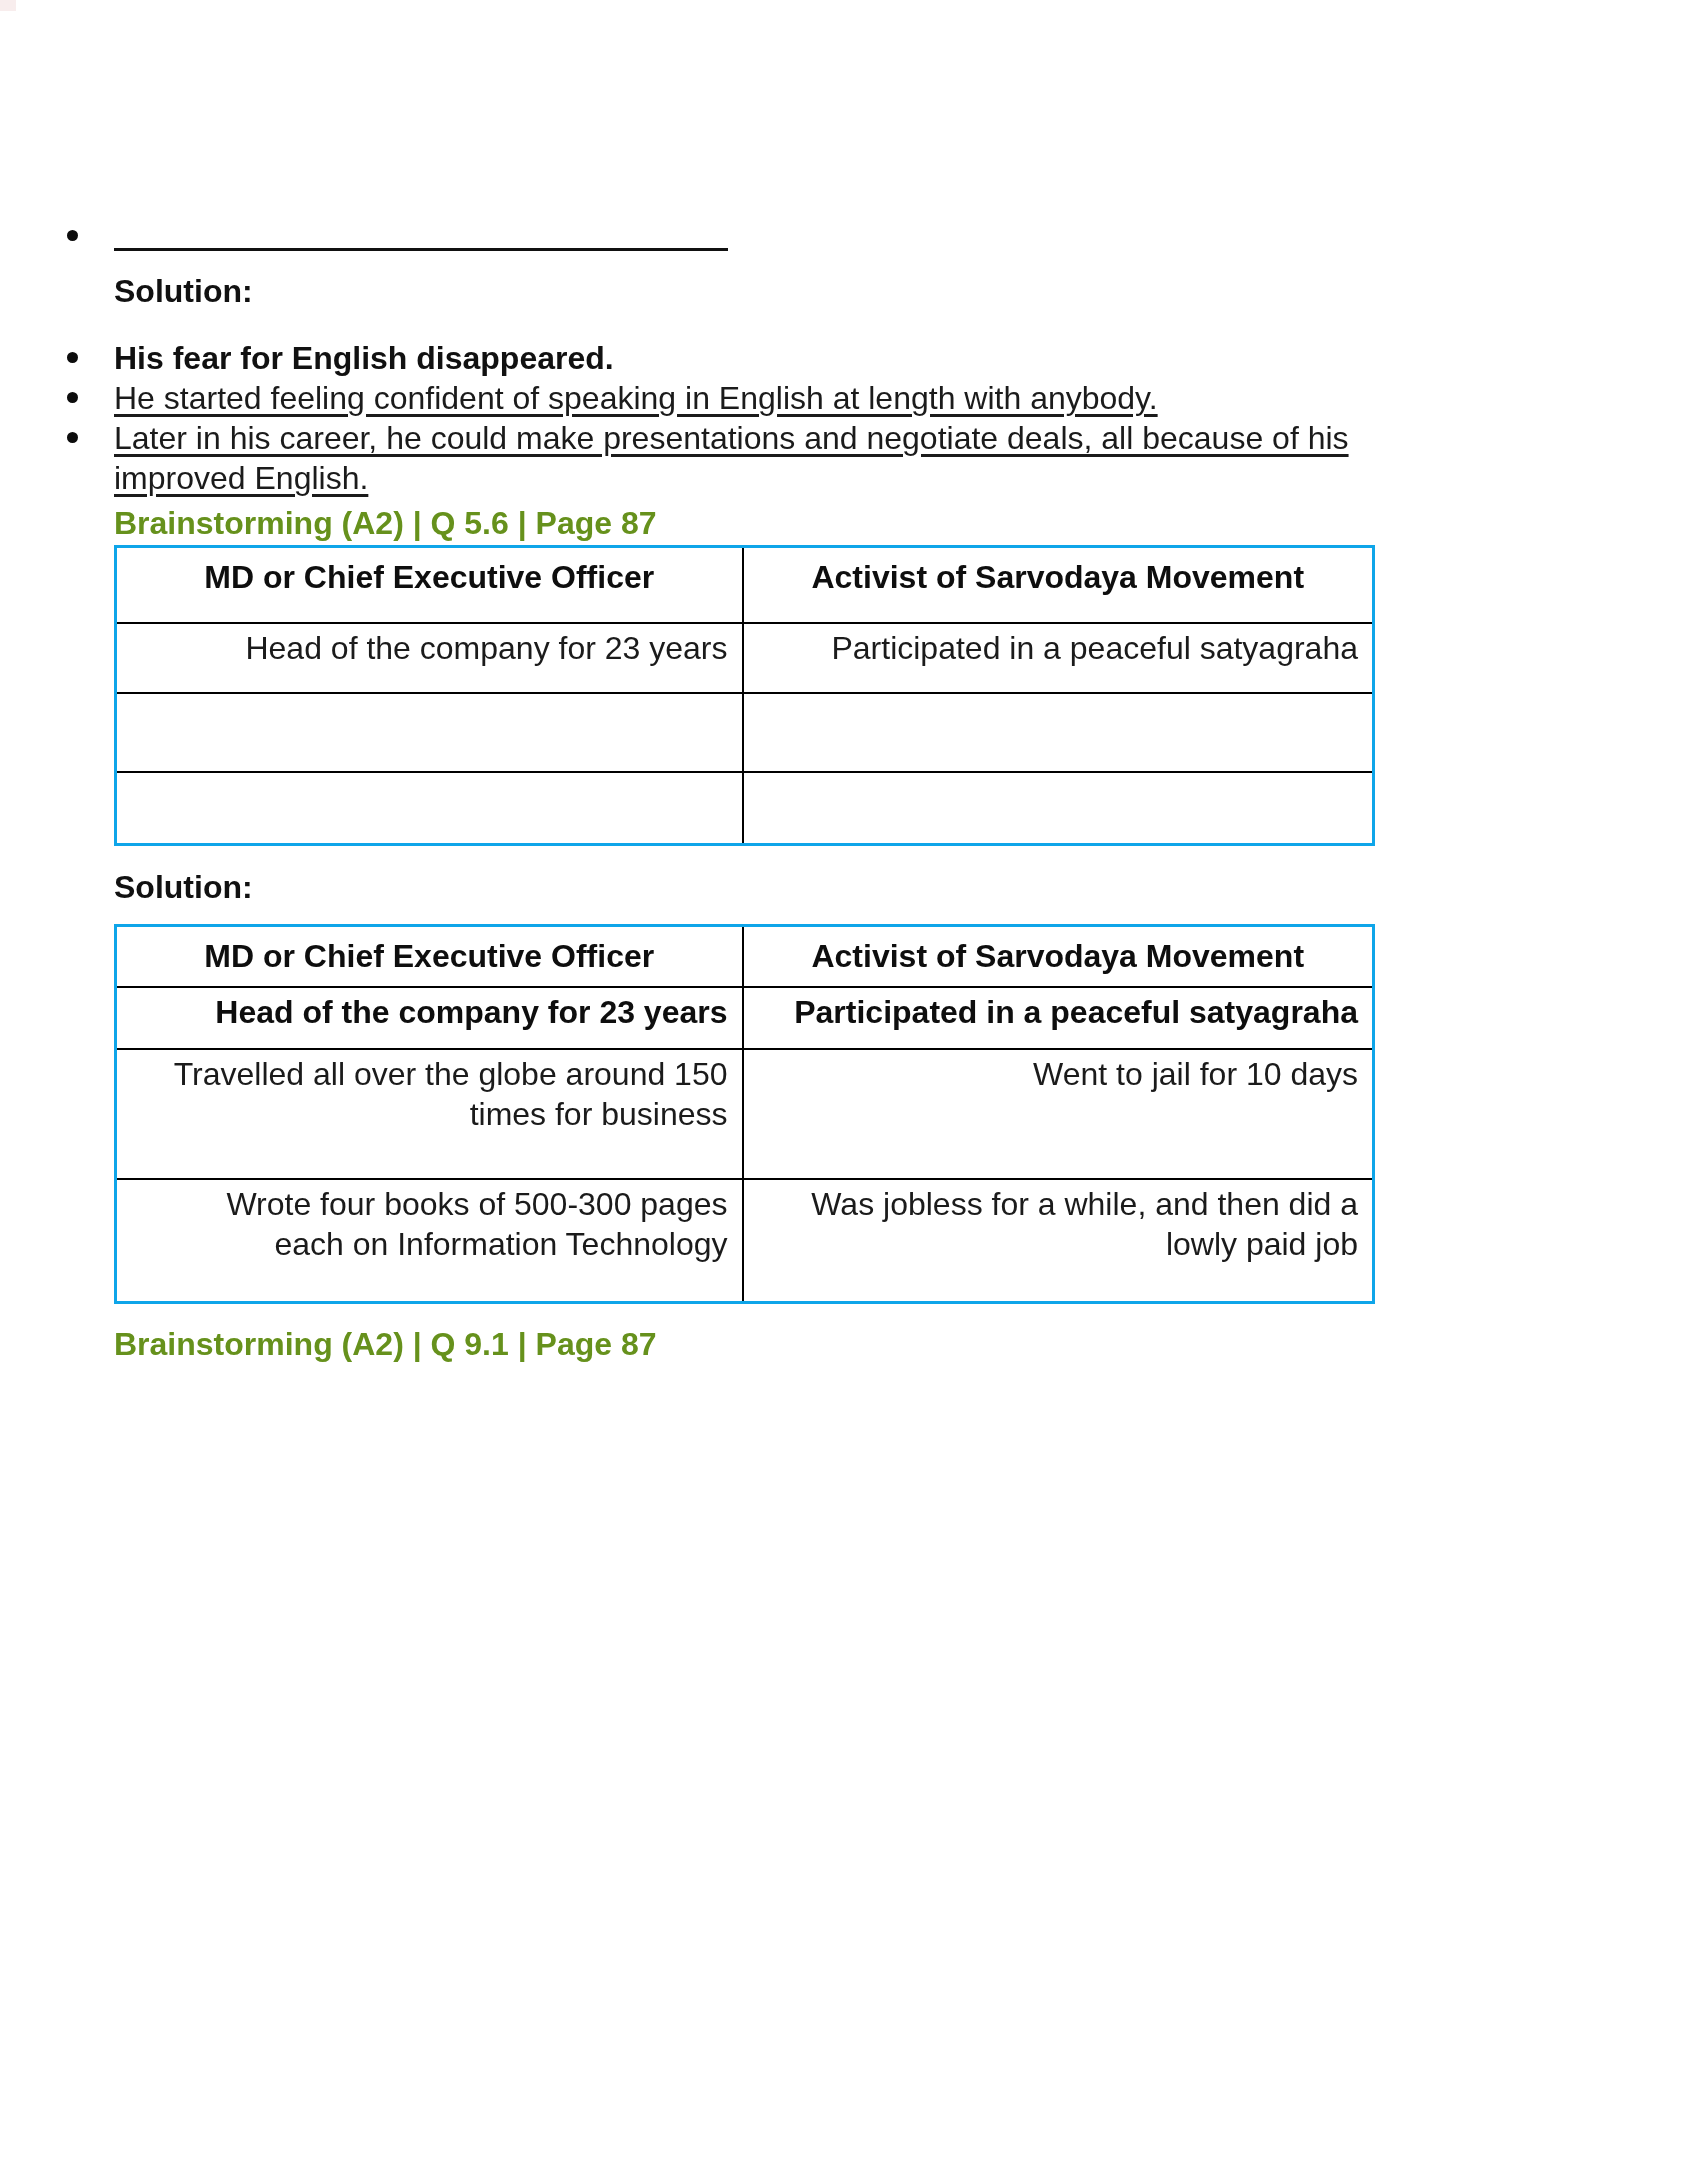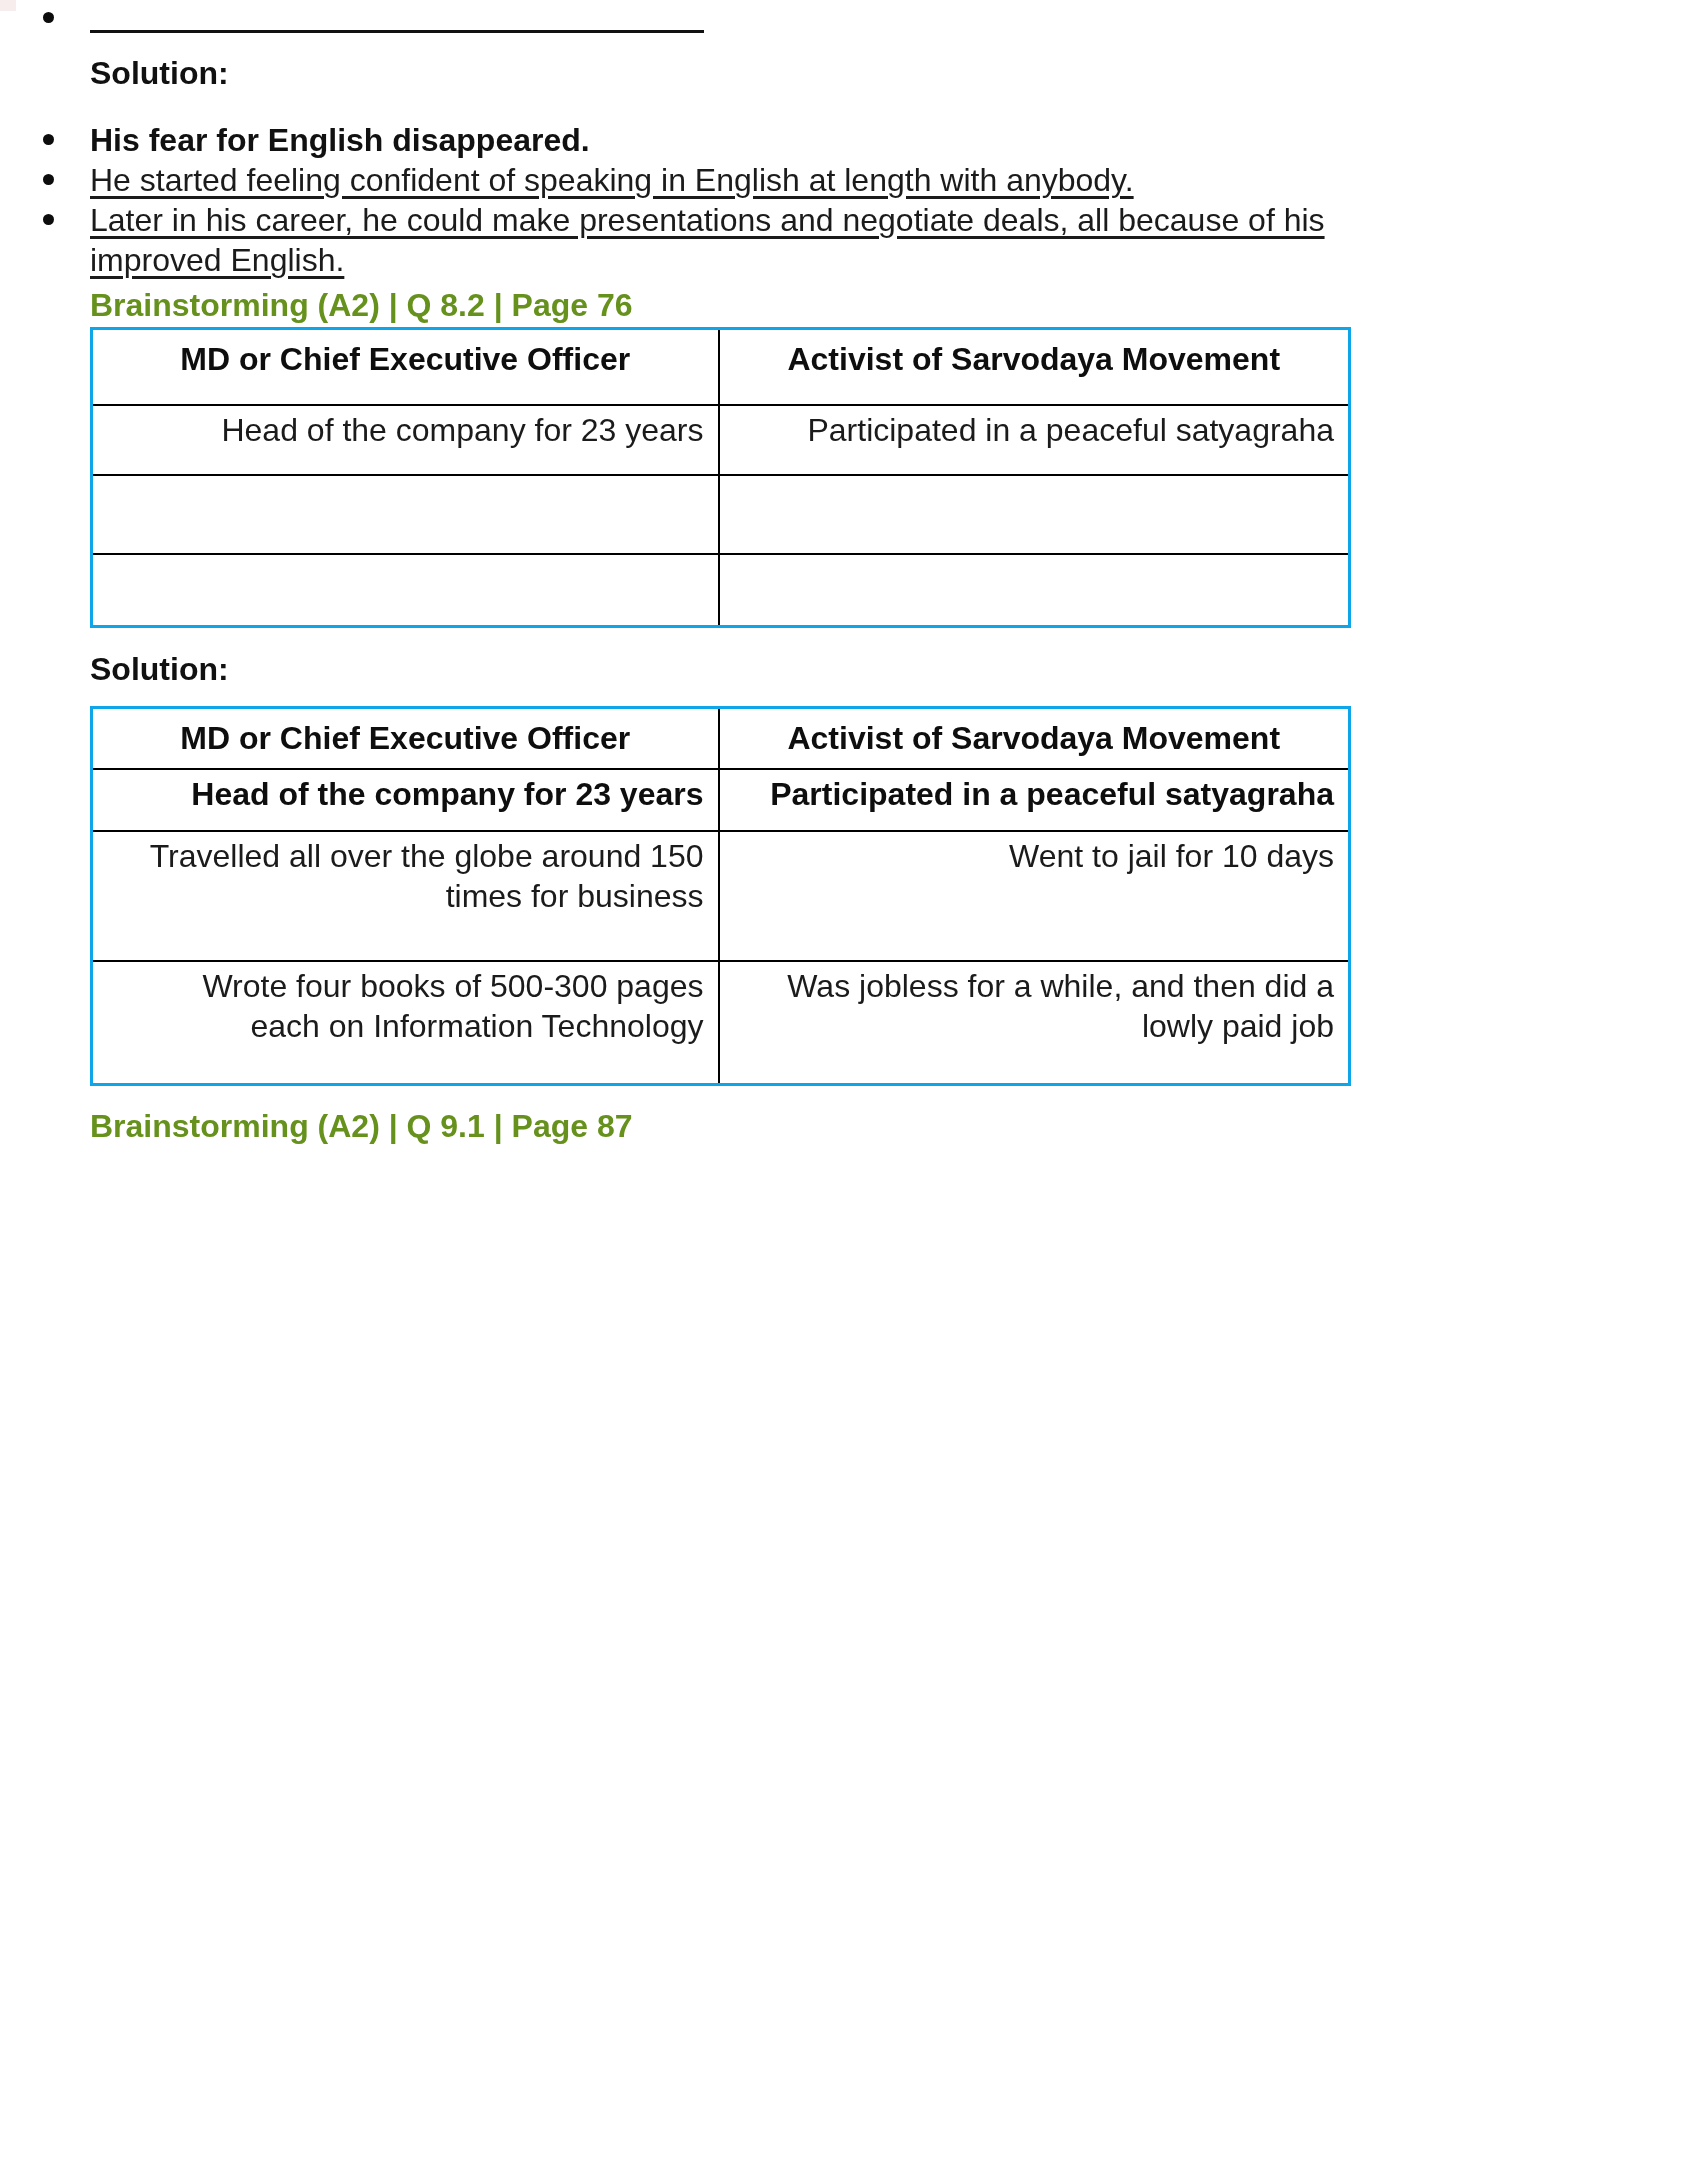--- a/index.html
+++ b/index.html
@@ -17,22 +17,23 @@
     position: relative;
   }
   .corner-artifact {
     position: absolute;
     left: 0; top: 0;
     width: 16px; height: 11px;
     background: #f8eded;
   }
   .content {
     position: relative;
-    margin-left: 90px;
+    margin-left: 114px;
     width: 1282px;
+    padding-top: 218px;
     font-size: 32px;
   }
   ul { list-style: none; margin: 0; padding: 0; }
   li { position: relative; line-height: 40px; }
   li::before {
     content: "";
     position: absolute;
     left: -47px; top: 14px;
     width: 11px; height: 11px;
     border-radius: 50%;
@@ -123,21 +124,21 @@
   </ul>
 
   <p class="solution-label">Solution:</p>
 
   <ul class="answer-list">
     <li class="answer-item-bold">His fear for English disappeared.</li>
     <li class="answer-item-underline">He started feeling confident of speaking in English at length with anybody.</li>
     <li class="answer-item-underline">Later in his career, he could make presentations and negotiate deals, all because of his improved English.</li>
   </ul>
 
-  <h3 class="green-heading">Brainstorming (A2) | Q 8.2 | Page 76</h3>
+  <h3 class="green-heading">Brainstorming (A2) | Q 5.6 | Page 87</h3>
 
 
   <table class="q-table">
     <colgroup>
         <col style="width:627px">
         <col style="width:631px">
       </colgroup>
     <tbody>
         <tr class="t1-h">
       <th>MD or Chief Executive Officer</th>

